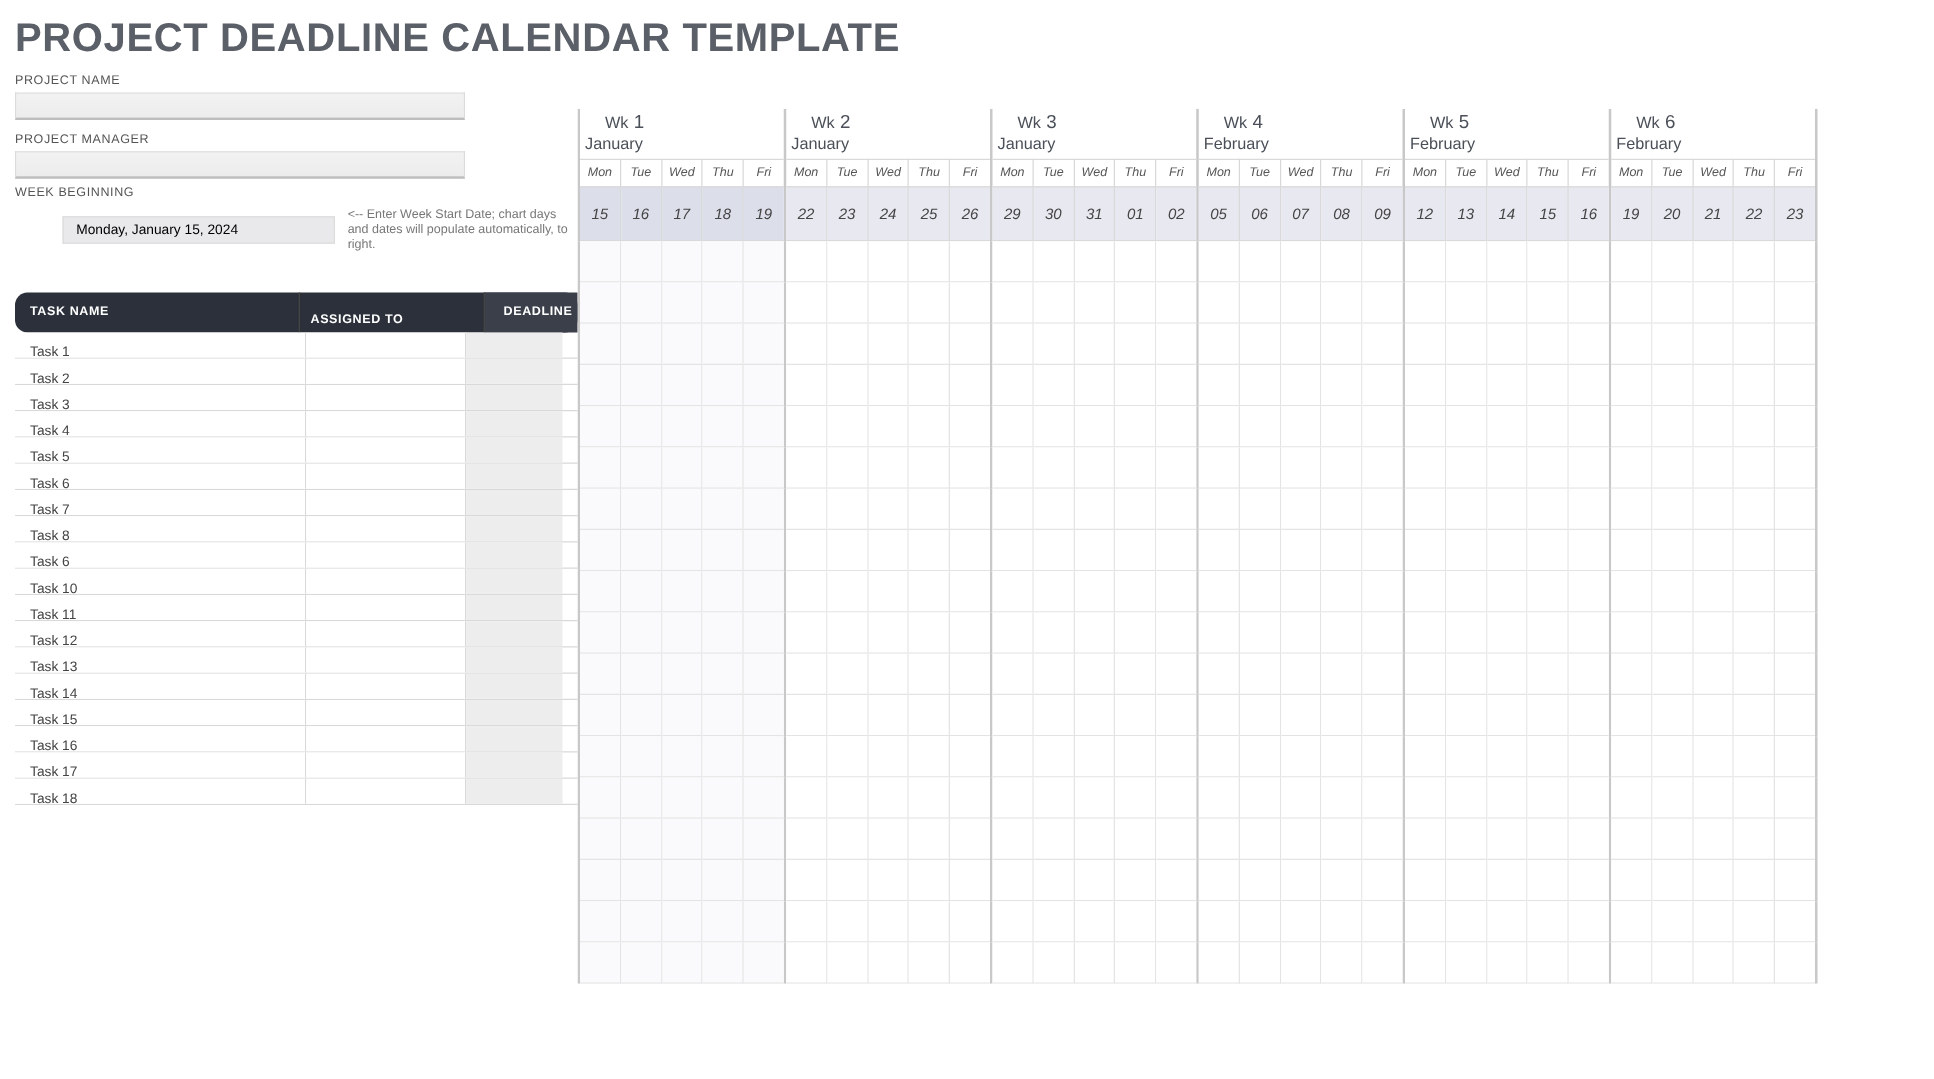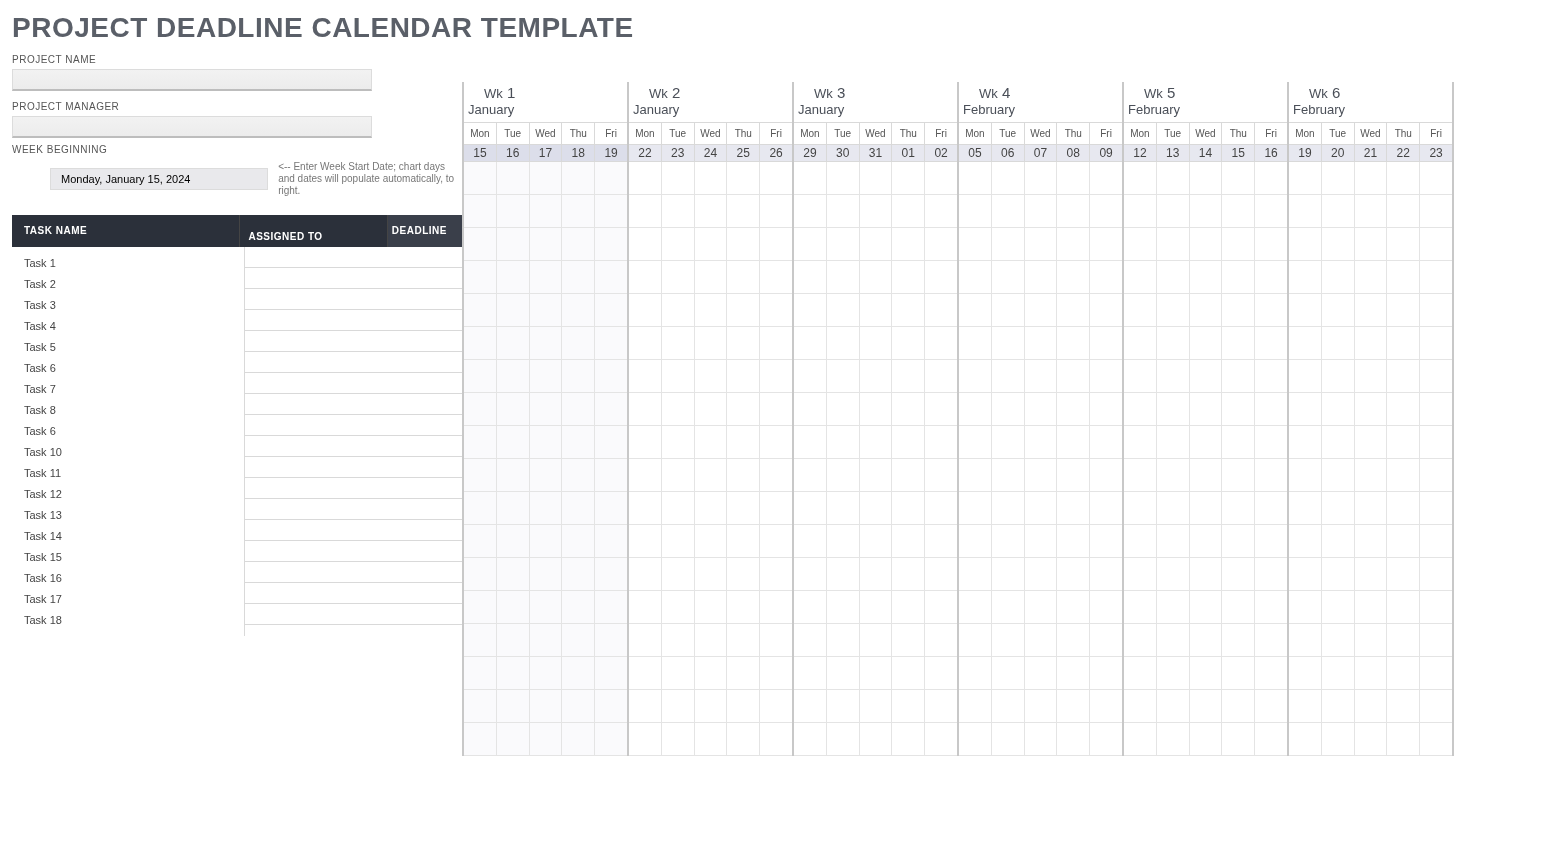--- a/index.html
+++ b/index.html
@@ -4,21 +4,21 @@
 <style>
   * { box-sizing: border-box; }
   body {
     margin: 0;
     padding: 12px;
     font-family: "Helvetica Neue", Arial, sans-serif;
     color: #333;
     background: #fff;
   }
   .title {
-    font-size: 28px;
+    font-size: 32px;
     font-weight: 700;
     letter-spacing: 0.5px;
     color: #5a5f68;
     margin-bottom: 10px;
     font-family: "Century Gothic", "Helvetica Neue", Arial, sans-serif;
   }
   .field-label {
     font-size: 10px;
     letter-spacing: 0.5px;
     color: #555;
@@ -76,27 +76,26 @@
     height: 32px;
     background: #2b303a;
     color: #fff;
     font-size: 10px;
     font-weight: 700;
     letter-spacing: 0.5px;
     margin-top: 0;
   }
   .left-header .col-task { width: 233px; padding: 10px 12px; }
   .left-header .col-assigned { width: 151px; padding: 16px 8px; border-left: 1px solid #444; }
-  .left-header .col-deadline { width: 77px; padding: 10px 4px; text-align: left; border-left: 1px solid #444; background: #3a3f4a; }
+  .left-header .col-deadline { width: 77px; padding: 10px 4px; text-align: right; border-left: 1px solid #444; background: #3a3f4a; }
 
   .task-row {
     display: flex;
     height: 21px;
     border-bottom: 1px solid #d9d9d9;
-    flex-direction: column;
   }
   .task-row .cell-task {
     width: 233px;
     padding: 10px 12px;
     font-size: 11px;
     color: #444;
     border-right: 1px solid #d9d9d9;
     background: #fff;
   }
   .task-row .cell-assigned {
@@ -140,23 +139,24 @@
   .dow-cell, .dnum-cell {
     flex: 1;
     text-align: right;
     font-size: 10px;
     color: #555;
     border-right: 1px solid #d9d9d9;
     border-top: 1px solid #d9d9d9;
     display: flex;
     align-items: center;
     justify-content: center;
+    font-style: italic;
   }
   .dow-cell:last-child, .dnum-cell:last-child { border-right: none; }
-  .dnum-row { height: 18px; }
+  .dnum-row { height: 44px; }
   .dnum-cell {
     background: #e7e8f0;
     font-size: 12px;
     color: #444;
     font-family: "Century Gothic", "Helvetica Neue", Arial, sans-serif;
     border-bottom: 1px solid #d9d9d9;
   }
   .week-block.first .dnum-cell { background: #dcdeea; }
 
   .cal-body {
@@ -194,21 +194,21 @@
 <input class="field-input" value="" style="">
 
 <div class="sheet">
   <div class="left-col">
     <div class="field-label" style="margin-top:6px;">WEEK BEGINNING</div>
     <div class="wb-row">
       <input class="wb-input" value="Monday, January 15, 2024" style="">
       <div class="wb-hint">&lt;-- Enter Week Start Date; chart days and dates will populate automatically, to right.</div>
     </div>
 
-    <div class="left-header" style="margin-top:18px;">
+    <div class="left-header" style="margin-top:32px;border-radius:10px;">
       <div class="col-task">TASK NAME</div>
       <div class="col-assigned">ASSIGNED TO</div>
       <div class="col-deadline">DEADLINE</div>
     </div>
 
     <div id="task-rows">
         <div class="task-row">
           <div class="cell-task">Task 1</div>
           <div class="cell-assigned"></div>
           <div class="cell-deadline"></div>

